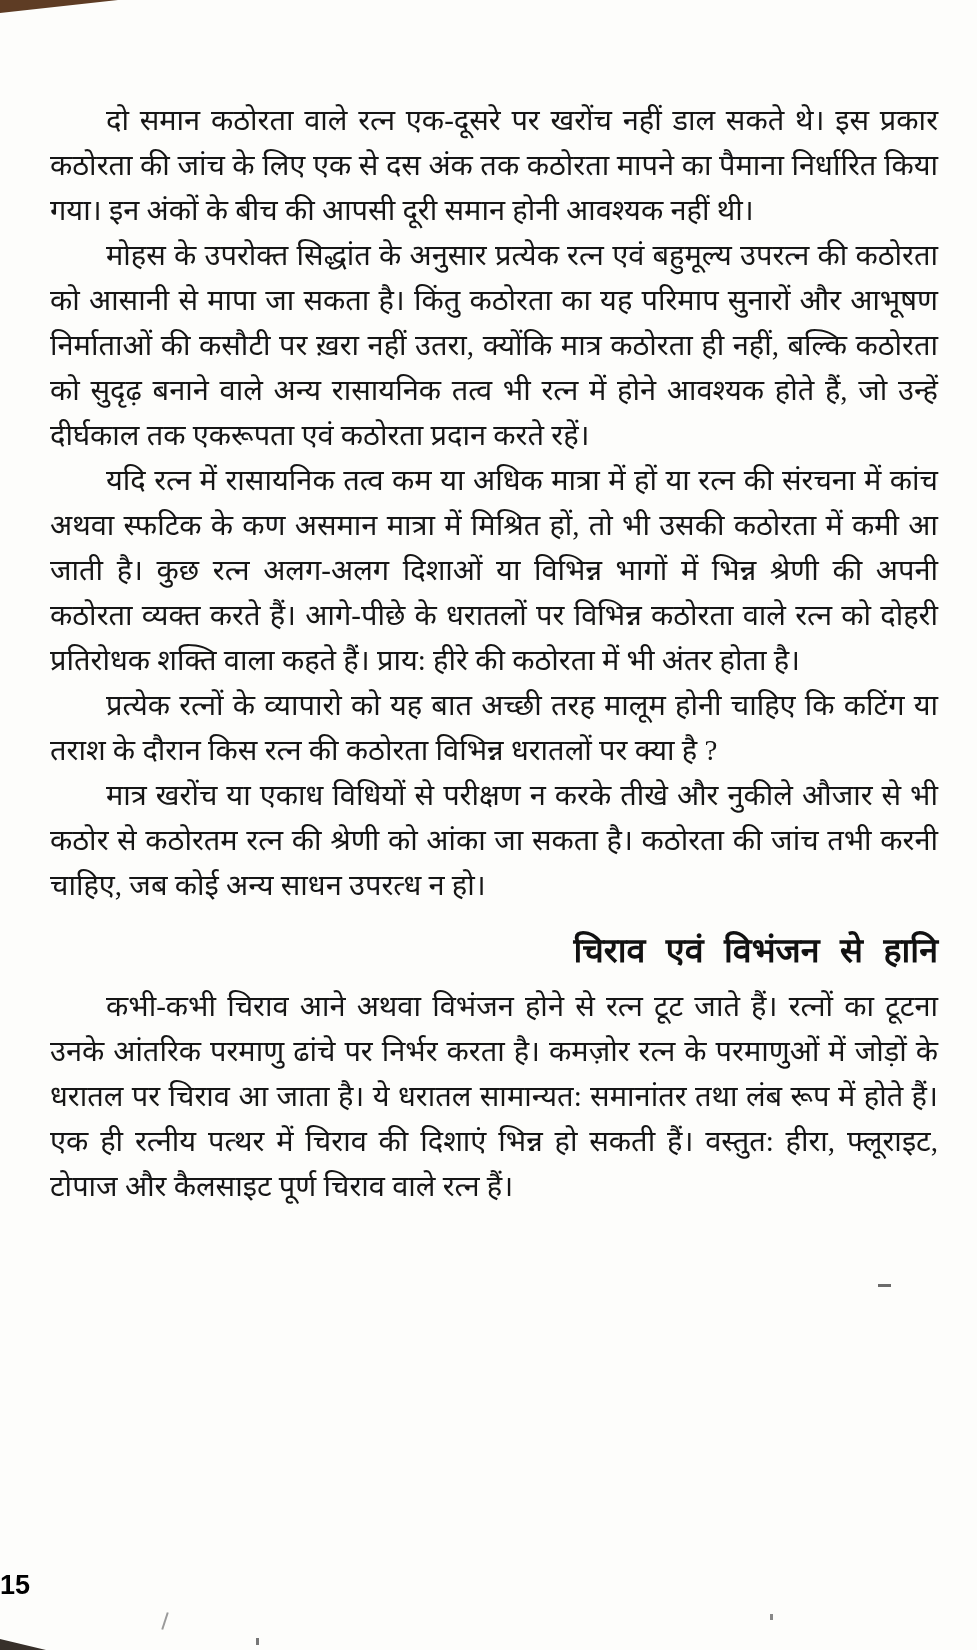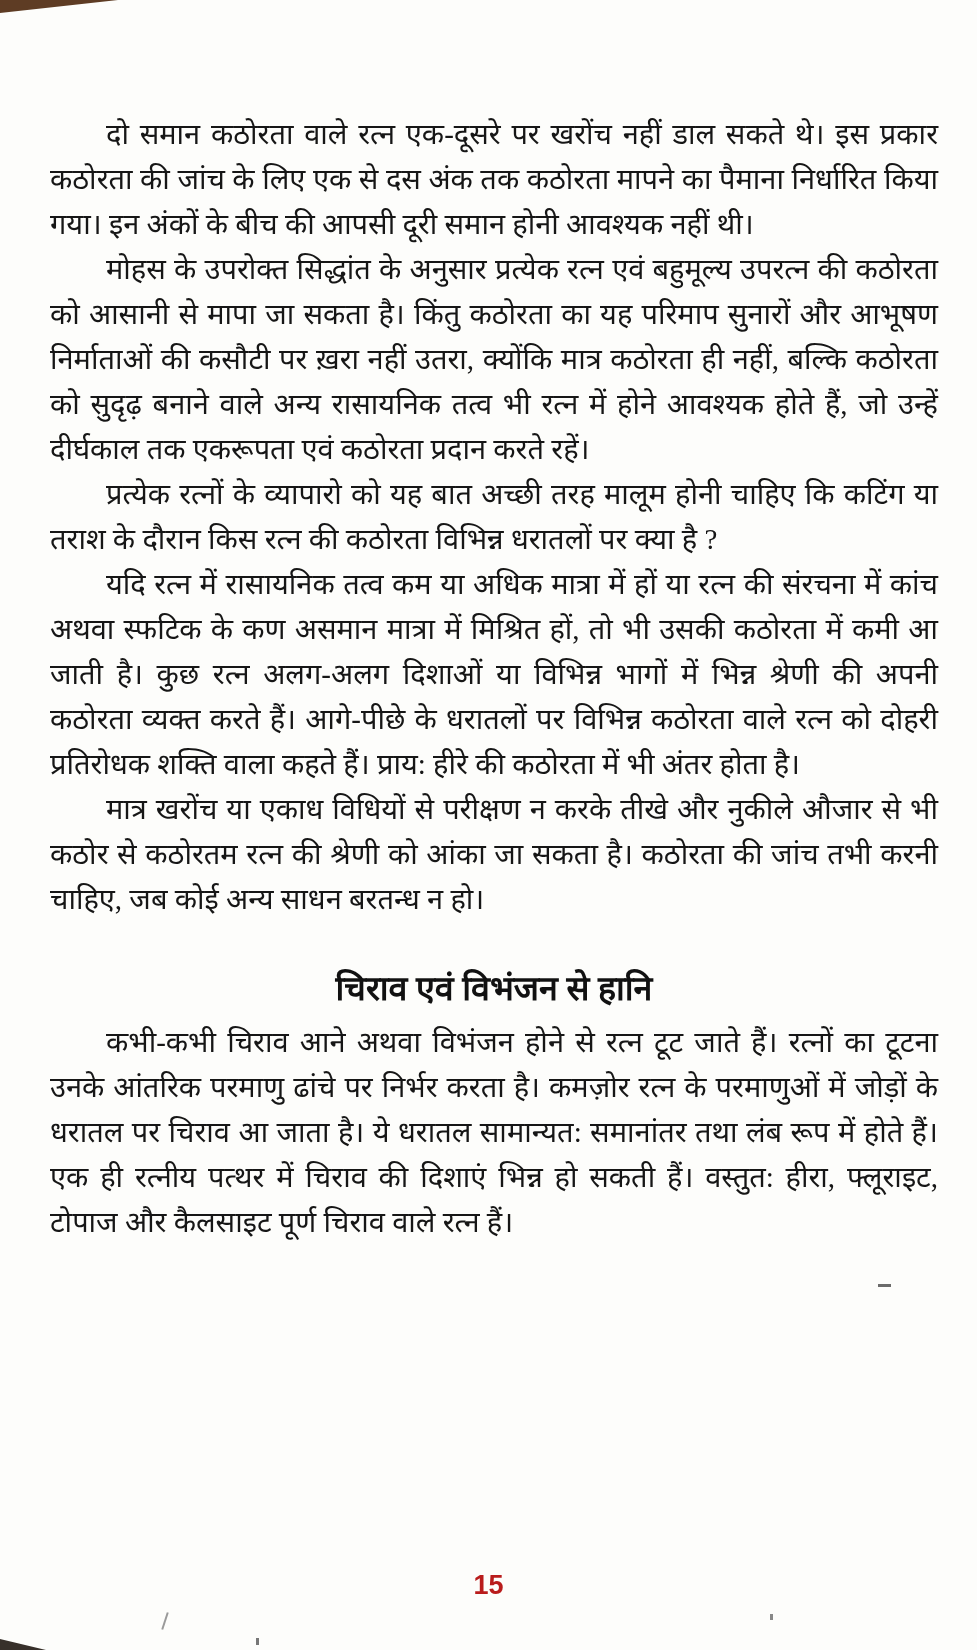--- a/index.html
+++ b/index.html
@@ -13,50 +13,49 @@
   .page {
     position: relative;
     width: 977px;
     height: 1650px;
     background: #fdfdfb;
     font-family: "Liberation Serif", "DejaVu Serif", serif;
   }
   .text-block {
     position: absolute;
     left: 50px;
-    top: 112px;
+    top: 98px;
     width: 888px;
     color: #161616;
     font-size: 29px;
     line-height: 45px;
     text-align: justify;
   }
   .text-block p {
     margin: 0;
     text-indent: 56px;
   }
   .section-heading {
     font-size: 34px;
     font-weight: bold;
     line-height: 46px;
-    margin: 44px 0 8px 0;
+    margin: 22px 0 8px 0;
     text-indent: 0;
-    text-align: center;
+    text-align: right;
     color: #111111;
-    font-family: Liberation Serif, serif;
+    font-family: Liberation Mono, monospace;
   }
   .page-number {
     position: absolute;
     top: 1570px;
     left: 0;
     width: 100%;
-    text-align: center;
     font-weight: bold;
     font-size: 27px;
-    color: #b91c1c;
+    color: #000000;
     font-family: "Liberation Sans", "DejaVu Sans", sans-serif;
   }
   .corner-wedge-top-left {
     position: absolute;
     top: 0;
     left: 0;
     width: 0;
     height: 0;
     border-top: 13px solid #5e3c24;
     border-right: 118px solid transparent;
@@ -107,23 +106,23 @@
 </head>
 <body>
 
 <div class="page">
 
   <div class="corner-wedge-top-left"></div>
 
   <div class="text-block">
     <p>दो समान कठोरता वाले रत्न एक-दूसरे पर खरोंच नहीं डाल सकते थे। इस प्रकार कठोरता की जांच के लिए एक से दस अंक तक कठोरता मापने का पैमाना निर्धारित किया गया। इन अंकों के बीच की आपसी दूरी समान होनी आवश्यक नहीं थी।</p>
     <p>मोहस के उपरोक्त सिद्धांत के अनुसार प्रत्येक रत्न एवं बहुमूल्य उपरत्न की कठोरता को आसानी से मापा जा सकता है। किंतु कठोरता का यह परिमाप सुनारों और आभूषण निर्माताओं की कसौटी पर ख़रा नहीं उतरा, क्योंकि मात्र कठोरता ही नहीं, बल्कि कठोरता को सुदृढ़ बनाने वाले अन्य रासायनिक तत्व भी रत्न में होने आवश्यक होते हैं, जो उन्हें दीर्घकाल तक एकरूपता एवं कठोरता प्रदान करते रहें।</p>
+    <p>यदि रत्न में रासायनिक तत्व कम या अधिक मात्रा में हों या रत्न की संरचना में कांच अथवा स्फटिक के कण असमान मात्रा में मिश्रित हों, तो भी उसकी कठोरता में कमी आ जाती है। कुछ रत्न अलग-अलग दिशाओं या विभिन्न भागों में भिन्न श्रेणी की अपनी कठोरता व्यक्त करते हैं। आगे-पीछे के धरातलों पर विभिन्न कठोरता वाले रत्न को दोहरी प्रतिरोधक शक्ति वाला कहते हैं। प्राय: हीरे की कठोरता में भी अंतर होता है।</p>
     <p>प्रत्येक रत्नों के व्यापारो को यह बात अच्छी तरह मालूम होनी चाहिए कि कटिंग या तराश के दौरान किस रत्न की कठोरता विभिन्न धरातलों पर क्या है ?</p>
-    <p>यदि रत्न में रासायनिक तत्व कम या अधिक मात्रा में हों या रत्न की संरचना में कांच अथवा स्फटिक के कण असमान मात्रा में मिश्रित हों, तो भी उसकी कठोरता में कमी आ जाती है। कुछ रत्न अलग-अलग दिशाओं या विभिन्न भागों में भिन्न श्रेणी की अपनी कठोरता व्यक्त करते हैं। आगे-पीछे के धरातलों पर विभिन्न कठोरता वाले रत्न को दोहरी प्रतिरोधक शक्ति वाला कहते हैं। प्राय: हीरे की कठोरता में भी अंतर होता है।</p>
-    <p>मात्र खरोंच या एकाध विधियों से परीक्षण न करके तीखे और नुकीले औजार से भी कठोर से कठोरतम रत्न की श्रेणी को आंका जा सकता है। कठोरता की जांच तभी करनी चाहिए, जब कोई अन्य साधन बरतन्ध न हो।</p>
+    <p>मात्र खरोंच या एकाध विधियों से परीक्षण न करके तीखे और नुकीले औजार से भी कठोर से कठोरतम रत्न की श्रेणी को आंका जा सकता है। कठोरता की जांच तभी करनी चाहिए, जब कोई अन्य साधन उपरत्ध न हो।</p>
     <h2 class="section-heading">चिराव एवं विभंजन से हानि</h2>
     <p>कभी-कभी चिराव आने अथवा विभंजन होने से रत्न टूट जाते हैं। रत्नों का टूटना उनके आंतरिक परमाणु ढांचे पर निर्भर करता है। कमज़ोर रत्न के परमाणुओं में जोड़ों के धरातल पर चिराव आ जाता है। ये धरातल सामान्यत: समानांतर तथा लंब रूप में होते हैं। एक ही रत्नीय पत्थर में चिराव की दिशाएं भिन्न हो सकती हैं। वस्तुत: हीरा, फ्लूराइट, टोपाज और कैलसाइट पूर्ण चिराव वाले रत्न हैं।</p>
   </div>
 
   <div class="page-number">15</div>
 
   <div class="scan-dash-right"></div>
   <div class="scan-slash"></div>
   <div class="scan-speck-1"></div>
   <div class="scan-speck-2"></div>

